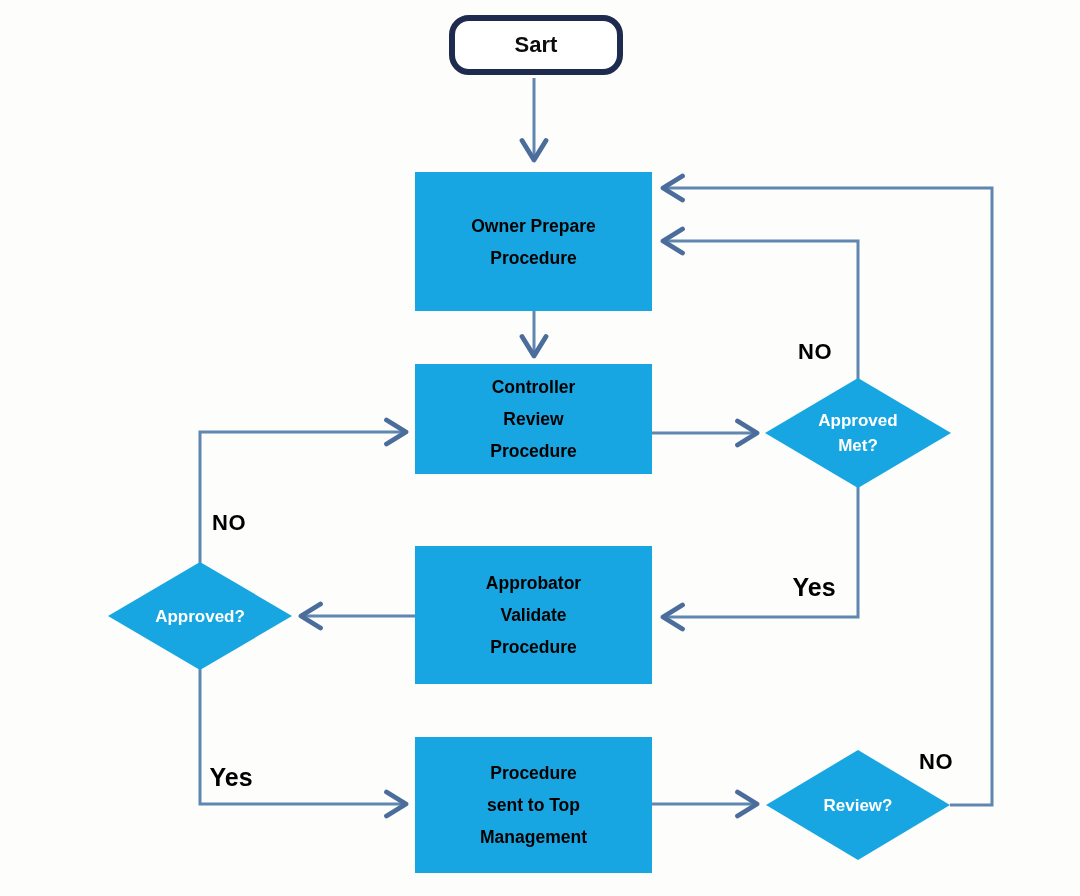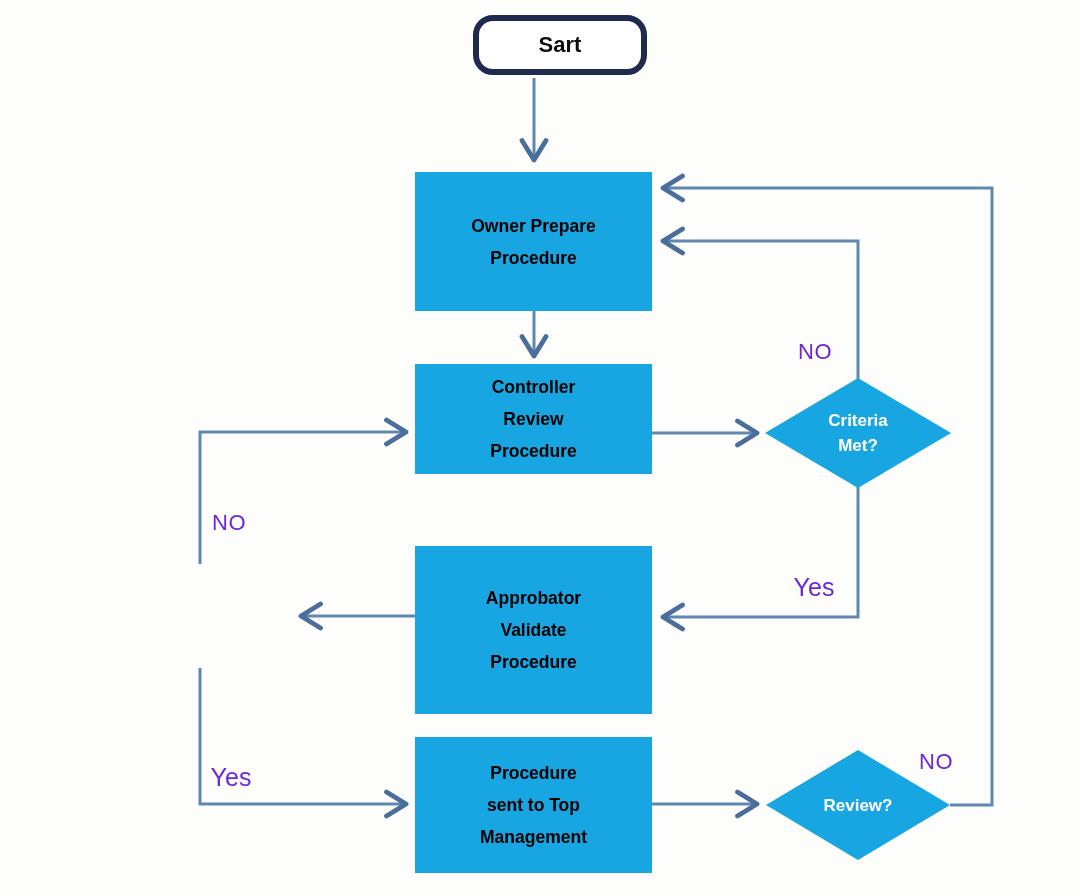--- a/index.html
+++ b/index.html
@@ -41,22 +41,22 @@
     color: #ffffff;
     font-weight: bold;
     font-size: 17px;
     line-height: 25px;
     white-space: pre-line;
     clip-path: polygon(50% 0, 100% 50%, 50% 100%, 0 50%);
   }
   .edge-label {
     position: absolute;
     transform: translate(-50%, -50%);
-    font-weight: normal;
-    color: #6d28d9;
+    font-weight: bold;
+    color: #000000;
     white-space: nowrap;
   }
   .edge-label.no  { font-size: 22px; letter-spacing: 0.5px; }
   .edge-label.yes { font-size: 25px; }
 </style>
 </head>
 <body>
 
 <div class="canvas">
 
@@ -73,46 +73,49 @@
       <path d="M858 380 L858 241 L663 241" marker-end="url(#arrow)"></path>
       <path d="M858 486 L858 617 L663 617" marker-end="url(#arrow)"></path>
       <path d="M415 616 L301 616" marker-end="url(#arrow)"></path>
       <path d="M200 564 L200 432 L406 432" marker-end="url(#arrow)"></path>
       <path d="M200 668 L200 804 L406 804" marker-end="url(#arrow)"></path>
       <path d="M652 804 L757 804" marker-end="url(#arrow)"></path>
       <path d="M950 805 L992 805 L992 188 L663 188" marker-end="url(#arrow)"></path>
     </g>
   </svg>
 
-  <div class="node start" style="left:449px; top:15px; width:174px; height:60px;margin-left:24px;">
+  <div class="node start" style="left:449px; top:15px; width:174px; height:60px;">
     <span>Sart</span>
   </div>
 
   <div class="node box" style="left:415px; top:172px; width:237px; height:139px;">
     <span>Owner Prepare
 Procedure</span>
   </div>
 
   <div class="node box" style="left:415px; top:364px; width:237px; height:110px;">
     <span>Controller
 Review
 Procedure</span>
   </div>
 
   <div class="node diamond" style="left:765px; top:378px; width:186px; height:110px;">
-    <span>Criteria
+    <span>Approved
 Met?</span>
   </div>
 
-  <div class="node box" style="left:415px; top:546px; width:237px; height:168px;">
+  <div class="node box" style="left:415px; top:546px; width:237px; height:138px;">
     <span>Approbator
 Validate
 Procedure</span>
   </div>
 
+  <div class="node diamond" style="left:108px; top:562px; width:184px; height:108px;">
+    <span>Approved?</span>
+  </div>
 
   <div class="node box" style="left:415px; top:737px; width:237px; height:136px;">
     <span>Procedure
 sent to Top
 Management</span>
   </div>
 
   <div class="node diamond" style="left:766px; top:750px; width:184px; height:110px;">
     <span>Review?</span>
   </div>

